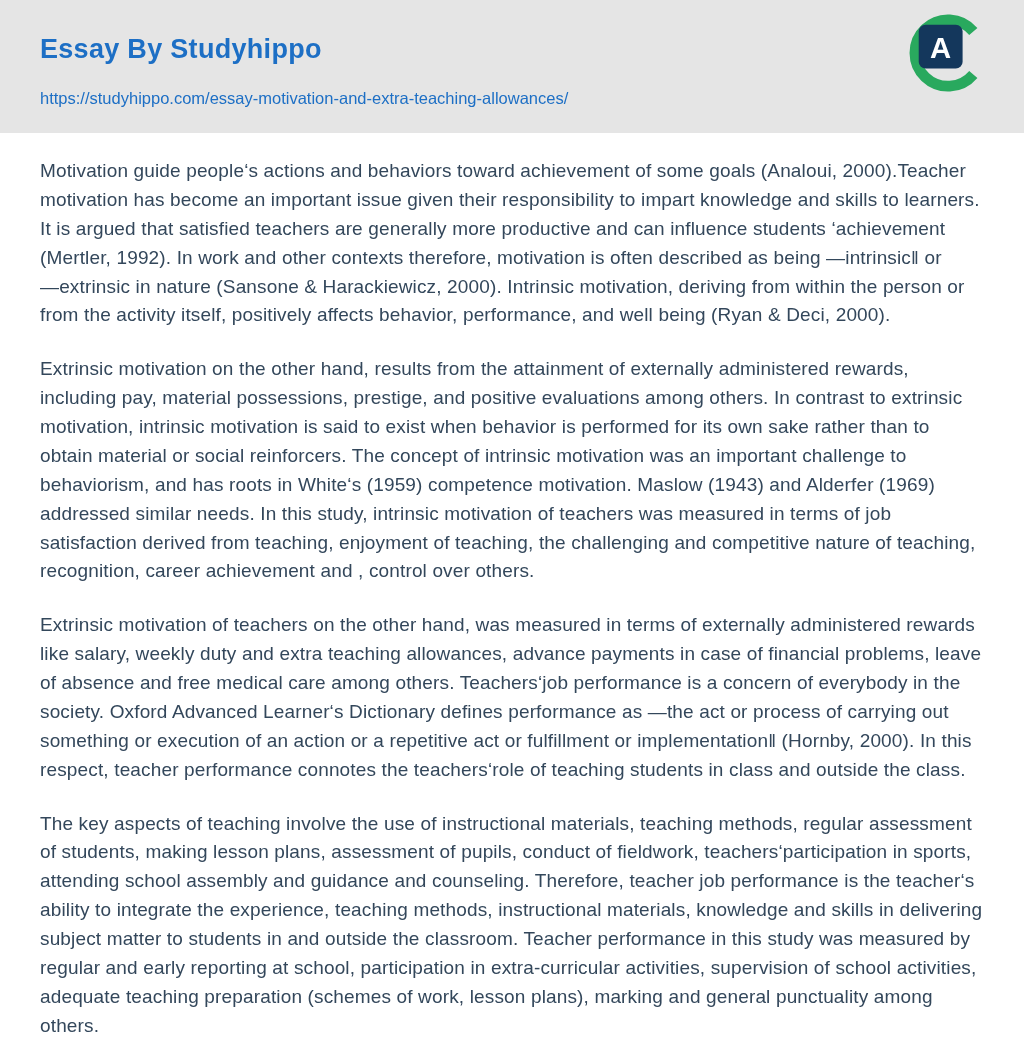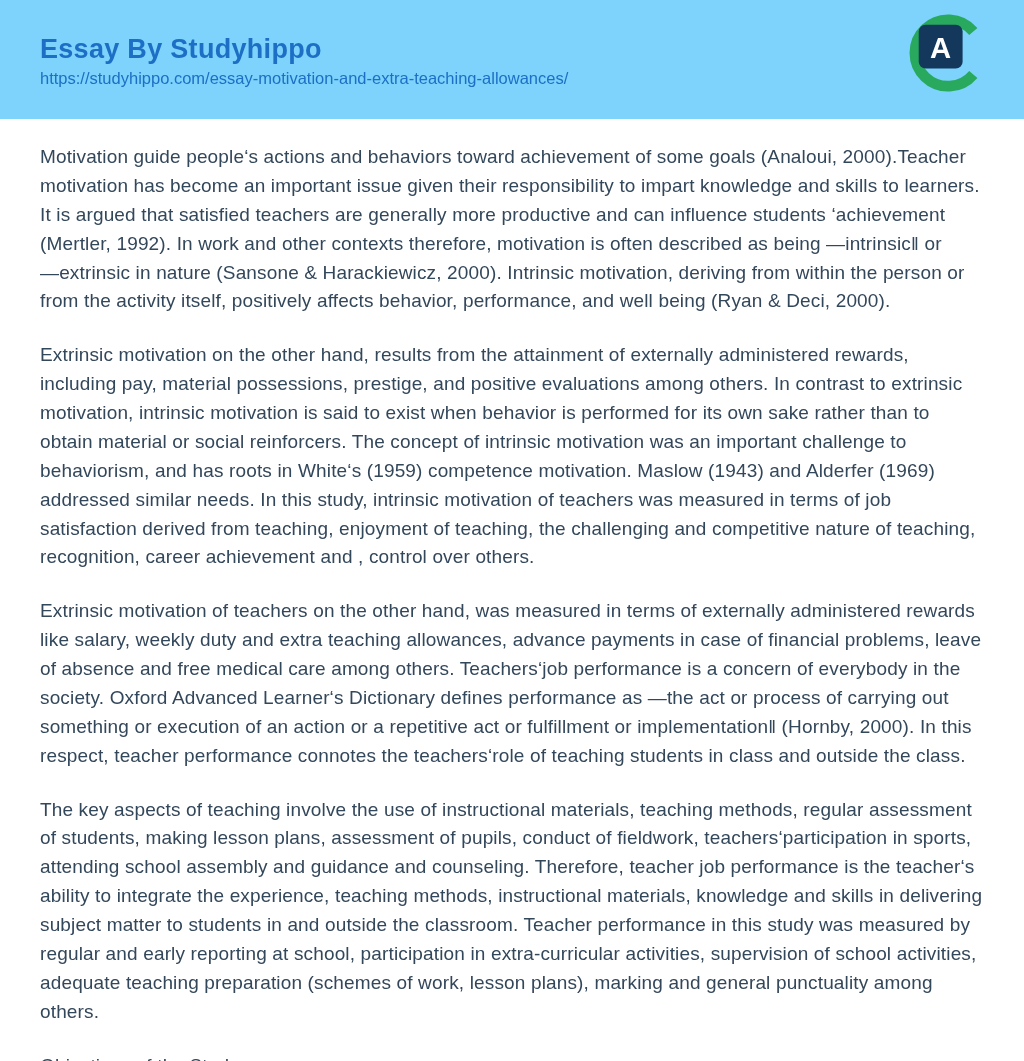--- a/index.html
+++ b/index.html
@@ -9,37 +9,37 @@
     font-family: "Liberation Sans", "DejaVu Sans", sans-serif;
   }
   .page {
     width: 1024px;
     min-height: 1061px;
     background: #ffffff;
   }
 
   
   .site-header {
-    background: #7dd3fc;
+    background: #e5e5e5;
     padding: 34px 40px 28px 40px;
     position: relative;
-    height: 119px;
+    height: 133px;
   }
   .site-title {
     color: #1d6fc5;
     font-size: 27px;
     font-weight: 700;
     letter-spacing: 0.3px;
     text-decoration: none;
     display: inline-block;
     cursor: pointer;
   }
   .site-url {
     display: inline-block;
-    margin-top: 4px;
+    margin-top: 24px;
     color: #1d6fc5;
     font-size: 16.5px;
     font-weight: 400;
     text-decoration: none;
     cursor: pointer;
   }
   .logo {
     position: absolute;
     top: 14px;
     right: 38px;

